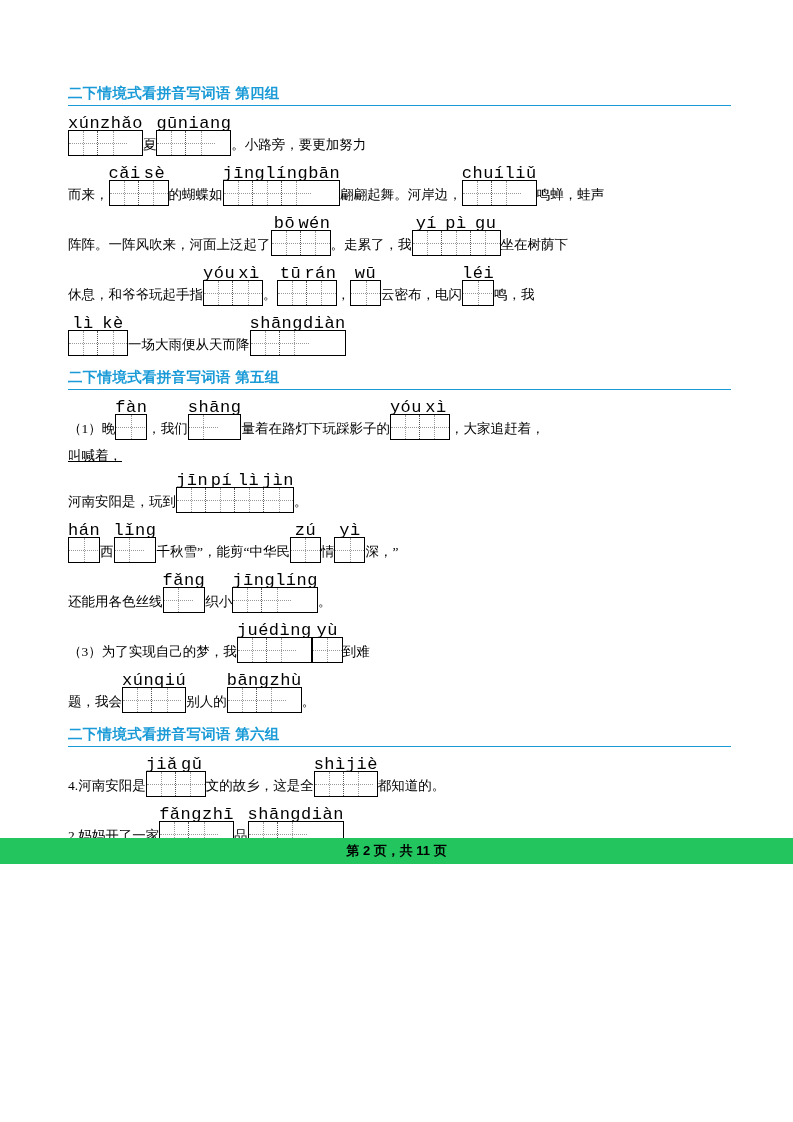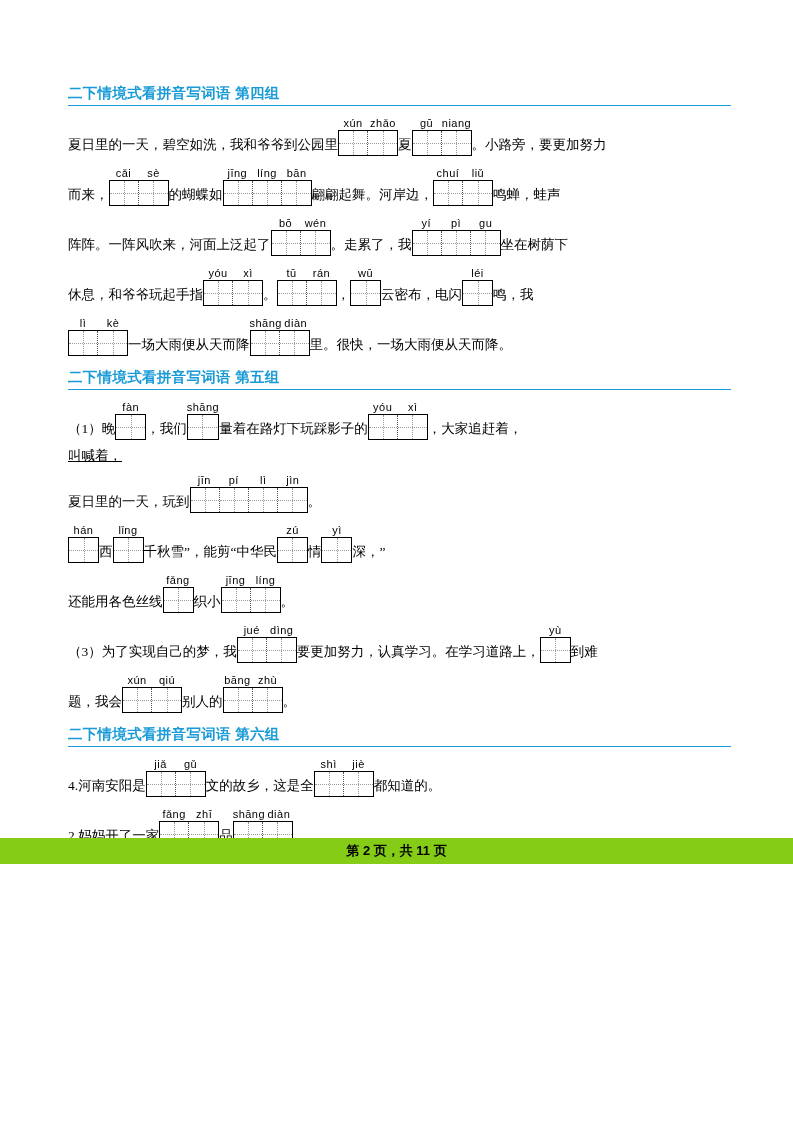--- a/index.html
+++ b/index.html
@@ -44,22 +44,22 @@
   
   .grp{
     display:inline-flex;
     flex-direction:column;
     align-items:stretch;
     vertical-align:bottom;
   }
   .py{
     display:flex;
     justify-content:flex-start;
-    font-family:Liberation Sans, sans-serif;
-    font-size:11px;
+    font-family:Liberation Mono, monospace;
+    font-size:17px;
     line-height:13px;
     height:13px;
     letter-spacing:0.5px;
   }
   .py span{flex:1;text-align:center;}
   .boxes{
     display:flex;
     border:1px solid #000;
     box-sizing:border-box;
     height:26px;
@@ -89,39 +89,38 @@
   .row{margin-bottom:6px;}
   .rowtight{margin-bottom:2px;text-decoration:underline;}
 
   .footer{
     position:absolute;
     left:0;right:0;
     bottom:24px;
     text-align:center;
   }
   .footer .bar{
-    background:#84cc16;
+    background:#22c55e;
     height:26px;
     line-height:26px;
     font-size:13px;
     font-family:"Liberation Sans", sans-serif;
     font-weight:bold;
     color:#000;
     width:793px;
     margin:0 auto;
   }
 </style>
 </head>
 <body>
 
 <div class="page">
   <div id="content">
       <div class="section-title">二下情境式看拼音写词语  第四组</div>
       <div class="line tall row">
-        <span class="txt">夏日里的一天，碧空如洗，我和爷爷到公园里</span>
         <span class="grp">
           <span class="py">
             <span>xún</span>
             <span>zhǎo</span>
           </span>
           <span class="boxes">
             <span class="cell"></span>
             <span class="cell"></span>
           </span>
         </span>
@@ -261,21 +260,20 @@
         <span class="grp">
           <span class="py">
             <span>shāng</span>
             <span>diàn</span>
           </span>
           <span class="boxes">
             <span class="cell"></span>
             <span class="cell"></span>
           </span>
         </span>
-        <span class="txt">里。很快，一场大雨便从天而降。</span>
       </div>
       <div class="section-title sec2">二下情境式看拼音写词语  第五组</div>
       <div class="line tall row">
         <span class="txt">（1）晚</span>
         <span class="grp">
           <span class="py">
             <span>fàn</span>
           </span>
           <span class="boxes">
             <span class="cell"></span>
@@ -300,21 +298,21 @@
             <span class="cell"></span>
             <span class="cell"></span>
           </span>
         </span>
         <span class="txt">，大家追赶着，</span>
       </div>
       <div class="line rowtight">
         <span class="txt">叫喊着，</span>
       </div>
       <div class="line tall row">
-        <span class="txt">夏日里的一天，玩到</span>
+        <span class="txt">河南安阳是，玩到</span>
         <span class="grp">
           <span class="py">
             <span>jīn</span>
             <span>pí</span>
             <span>lì</span>
             <span>jìn</span>
           </span>
           <span class="boxes">
             <span class="cell"></span>
             <span class="cell"></span>
@@ -390,21 +388,20 @@
         <span class="grp">
           <span class="py">
             <span>jué</span>
             <span>dìng</span>
           </span>
           <span class="boxes">
             <span class="cell"></span>
             <span class="cell"></span>
           </span>
         </span>
-        <span class="txt">要更加努力，认真学习。在学习道路上，</span>
         <span class="grp">
           <span class="py">
             <span>yù</span>
           </span>
           <span class="boxes">
             <span class="cell"></span>
           </span>
         </span>
         <span class="txt">到难</span>
       </div>

